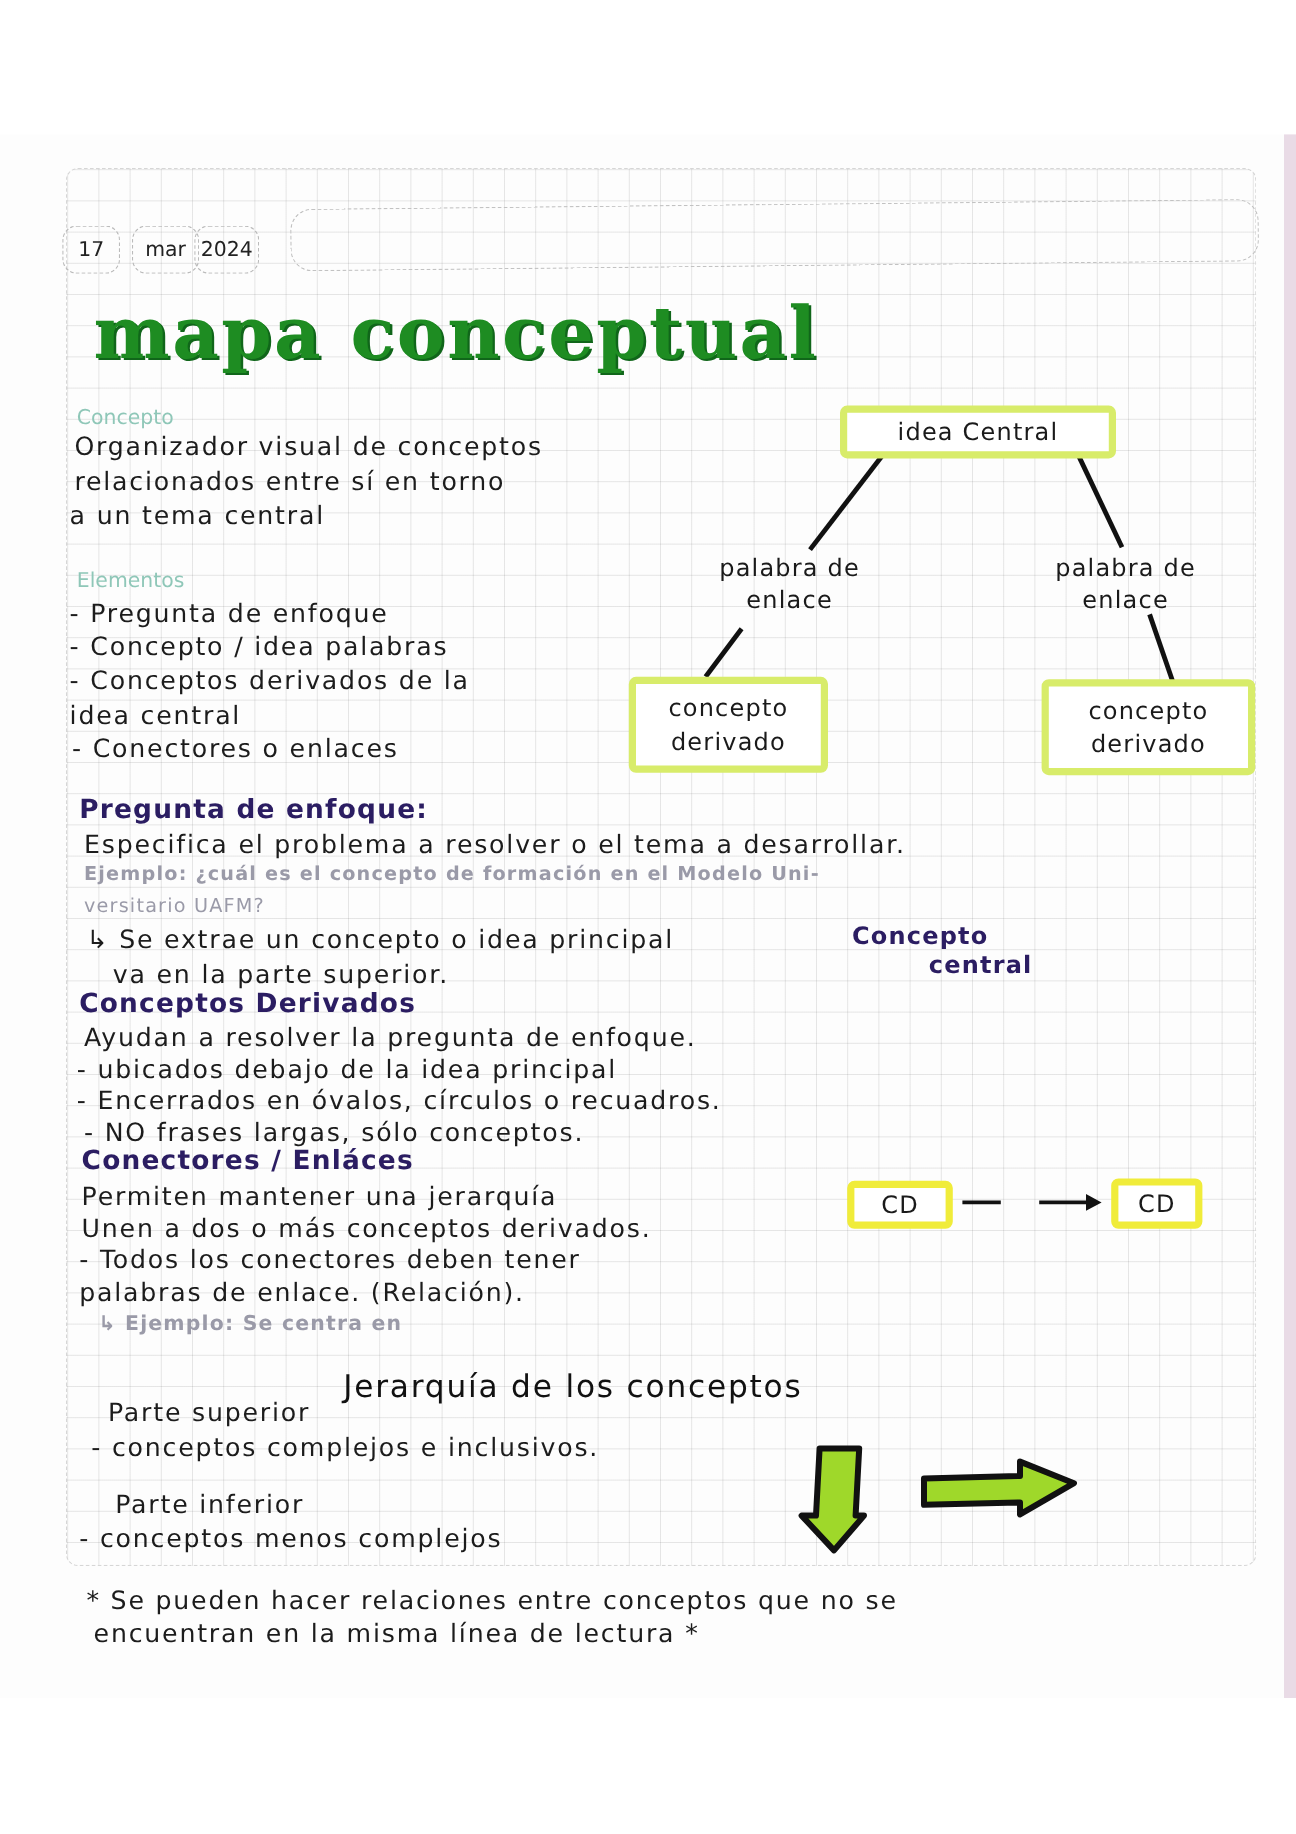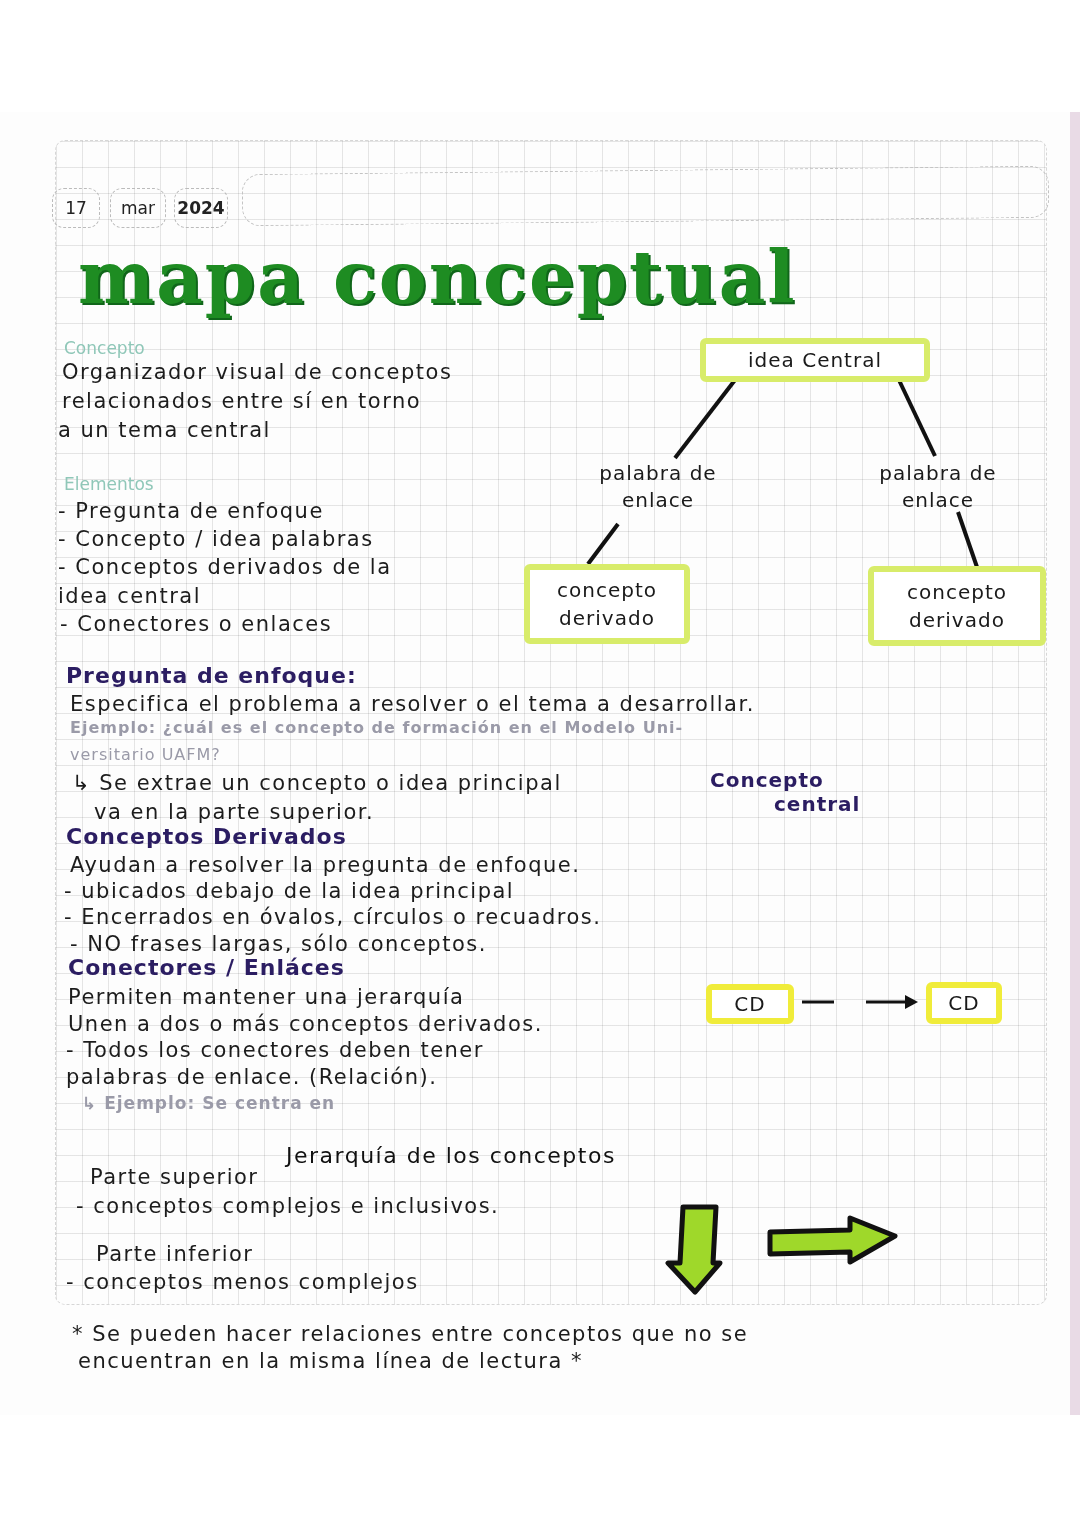--- a/index.html
+++ b/index.html
@@ -10,41 +10,41 @@
   .grid{position:absolute;left:55px;top:140px;width:990px;height:1163px;
         background-image:
           linear-gradient(to right, rgba(120,120,120,0.18) 1px, transparent 1px),
           linear-gradient(to bottom, rgba(120,120,120,0.18) 1px, transparent 1px);
         background-size:26px 26px;border:1px dashed #d6d6d6;border-radius:10px;}
   .pill{position:absolute;top:188px;height:38px;border:1px dashed #bbb;border-radius:12px;
         font-size:17px;line-height:38px;text-align:center;color:#222;}
   .bar{position:absolute;left:242px;top:170px;width:805px;height:50px;border:1px dashed #c2c2c2;
        border-radius:18px;transform:rotate(-0.6deg);}
   .title{position:absolute;left:78px;top:218px;font-family:"DejaVu Serif",serif;font-weight:bold;
-         font-size:72px;color:#1e8c22;letter-spacing:2px;line-height:120px;
+         font-size:60px;color:#1e8c22;letter-spacing:2px;line-height:120px;
          text-shadow:2px 2px 0 #10661a;}
   .abs{position:absolute;white-space:nowrap;}
   .faint{color:#8fc7b8;font-size:17px;}
   .faint2{color:#9a9aa8;font-size:16px;letter-spacing:1px;}
   .txt{font-size:21px;letter-spacing:1.5px;color:#1c1c1c;line-height:28px;}
   .head{font-size:22px;font-weight:bold;color:#2b1d62;letter-spacing:1px;}
   .node{position:absolute;border:6px solid #d8ec6a;background:#fff;border-radius:6px;
         font-size:20px;letter-spacing:1px;text-align:center;box-sizing:border-box;}
   .link{position:absolute;font-size:20px;text-align:center;letter-spacing:1px;line-height:27px;}
   svg{position:absolute;left:0;top:0;}
 </style>
 </head>
 <body>
 
 <div class="page"></div>
 <div class="grid"></div>
 
 <div class="pill" style="left:52px;width:46px;">17</div>
 <div class="pill" style="left:110px;width:54px;">mar</div>
-<div class="pill" style="left:174px;width:52px;font-weight:bold;">2024</div>
+<div class="pill" style="left:162px;width:52px;">2024</div>
 <div class="bar"></div>
 
 <div class="title">mapa conceptual</div>
 
 <div class="abs faint" style="left:64px;top:338px;">Concepto</div>
 <div class="abs txt" style="left:62px;top:358px;">Organizador visual de conceptos</div>
 <div class="abs txt" style="left:62px;top:387px;">relacionados entre sí en torno</div>
 <div class="abs txt" style="left:58px;top:416px;">a un tema central</div>
 
 <div class="abs faint" style="left:64px;top:474px;">Elementos</div>
@@ -107,20 +107,20 @@
 <div class="abs head" style="left:68px;top:955px;">Conectores / Enláces</div>
 <div class="abs txt" style="left:68px;top:983px;">Permiten mantener una jerarquía</div>
 <div class="abs txt" style="left:68px;top:1010px;">Unen a dos o más conceptos derivados.</div>
 <div class="abs txt" style="left:66px;top:1036px;">- Todos los conectores deben tener</div>
 <div class="abs txt" style="left:66px;top:1063px;">palabras de enlace. (Relación).</div>
 <div class="abs faint2" style="left:82px;top:1093px;font-size:17px;font-weight:bold;">↳ Ejemplo: Se centra en</div>
 
 <div class="node" style="left:706px;top:984px;width:88px;height:40px;line-height:28px;border-color:#f0ec3a;">CD</div>
 <div class="node" style="left:926px;top:982px;width:76px;height:42px;line-height:30px;border-color:#f0ec3a;">CD</div>
 
-<div class="abs txt" style="left:286px;top:1142px;font-size:22px;color:#111;">Jerarquía de los conceptos</div>
+<div class="abs txt" style="left:286px;top:1142px;font-size:26px;color:#111;">Jerarquía de los conceptos</div>
 <div class="abs txt" style="left:90px;top:1163px;text-align:right;">Parte superior</div>
 <div class="abs txt" style="left:76px;top:1192px;">- conceptos complejos e inclusivos.</div>
 <div class="abs txt" style="left:96px;top:1240px;">Parte inferior</div>
 <div class="abs txt" style="left:66px;top:1268px;">- conceptos menos complejos</div>
 
 <div class="abs txt" style="left:72px;top:1320px;">* Se pueden hacer relaciones entre conceptos que no se</div>
 <div class="abs txt" style="left:78px;top:1347px;">encuentran en la misma línea de lectura *</div>
 
 </body></html>

